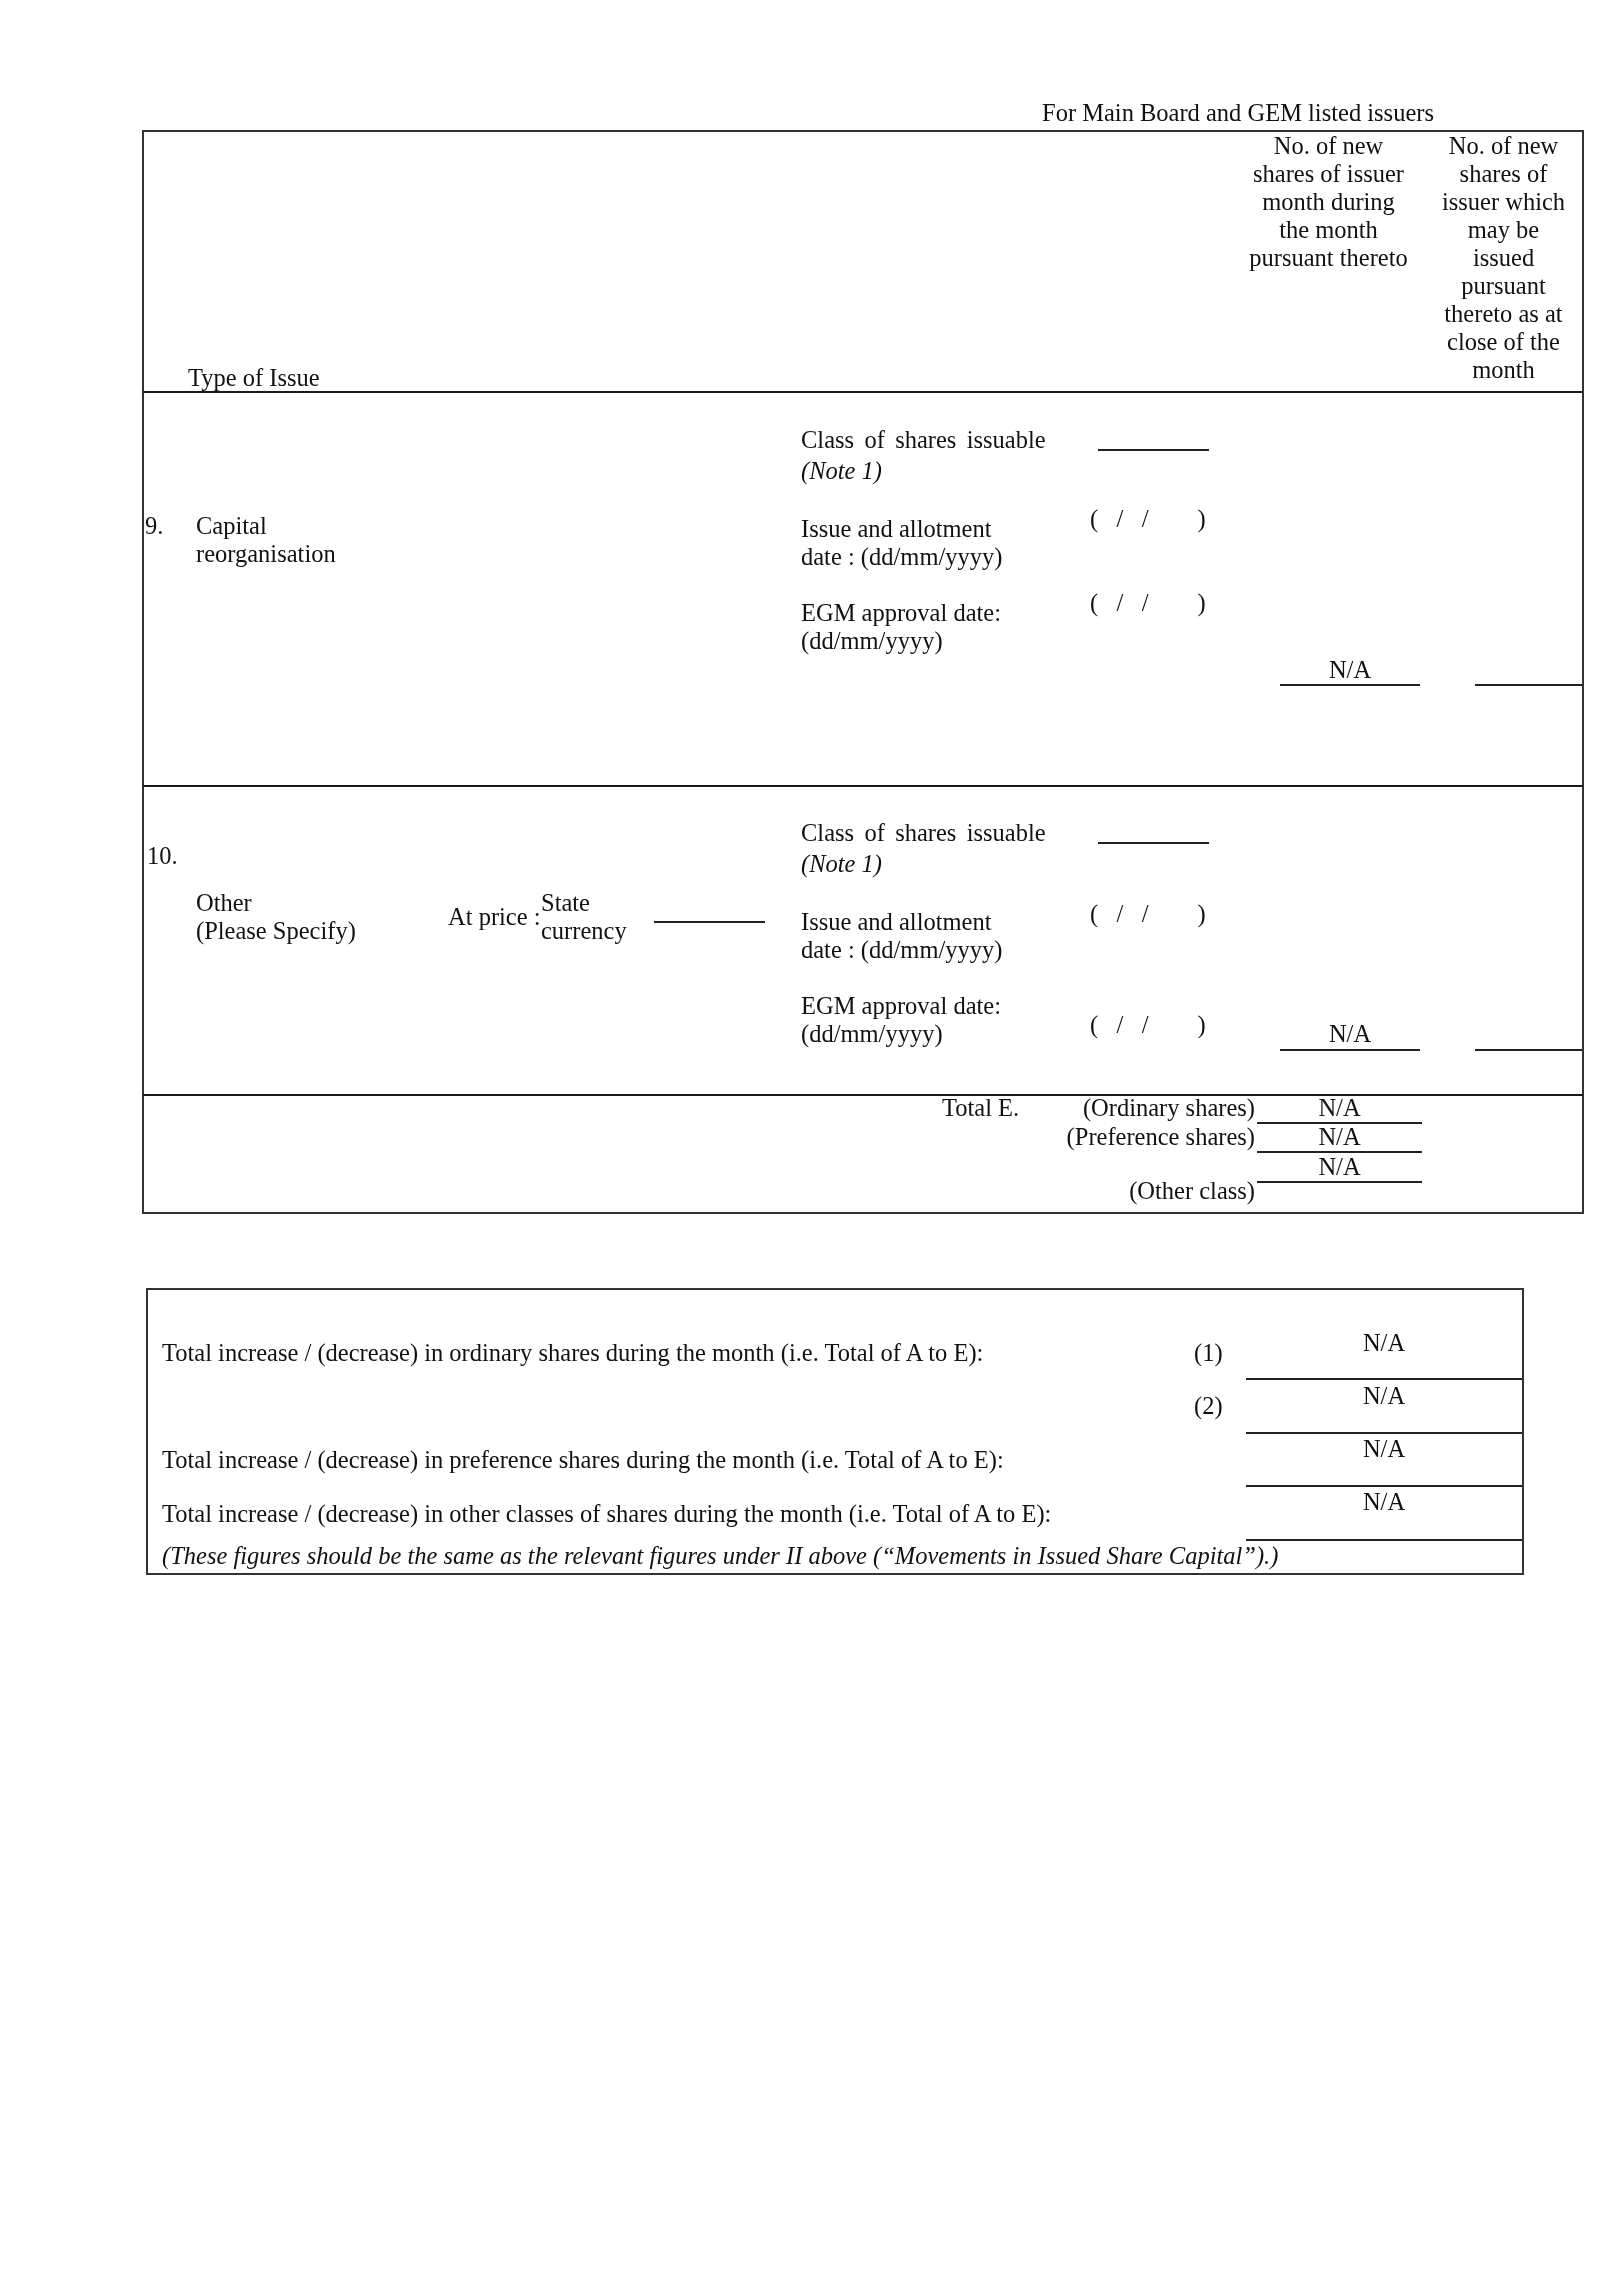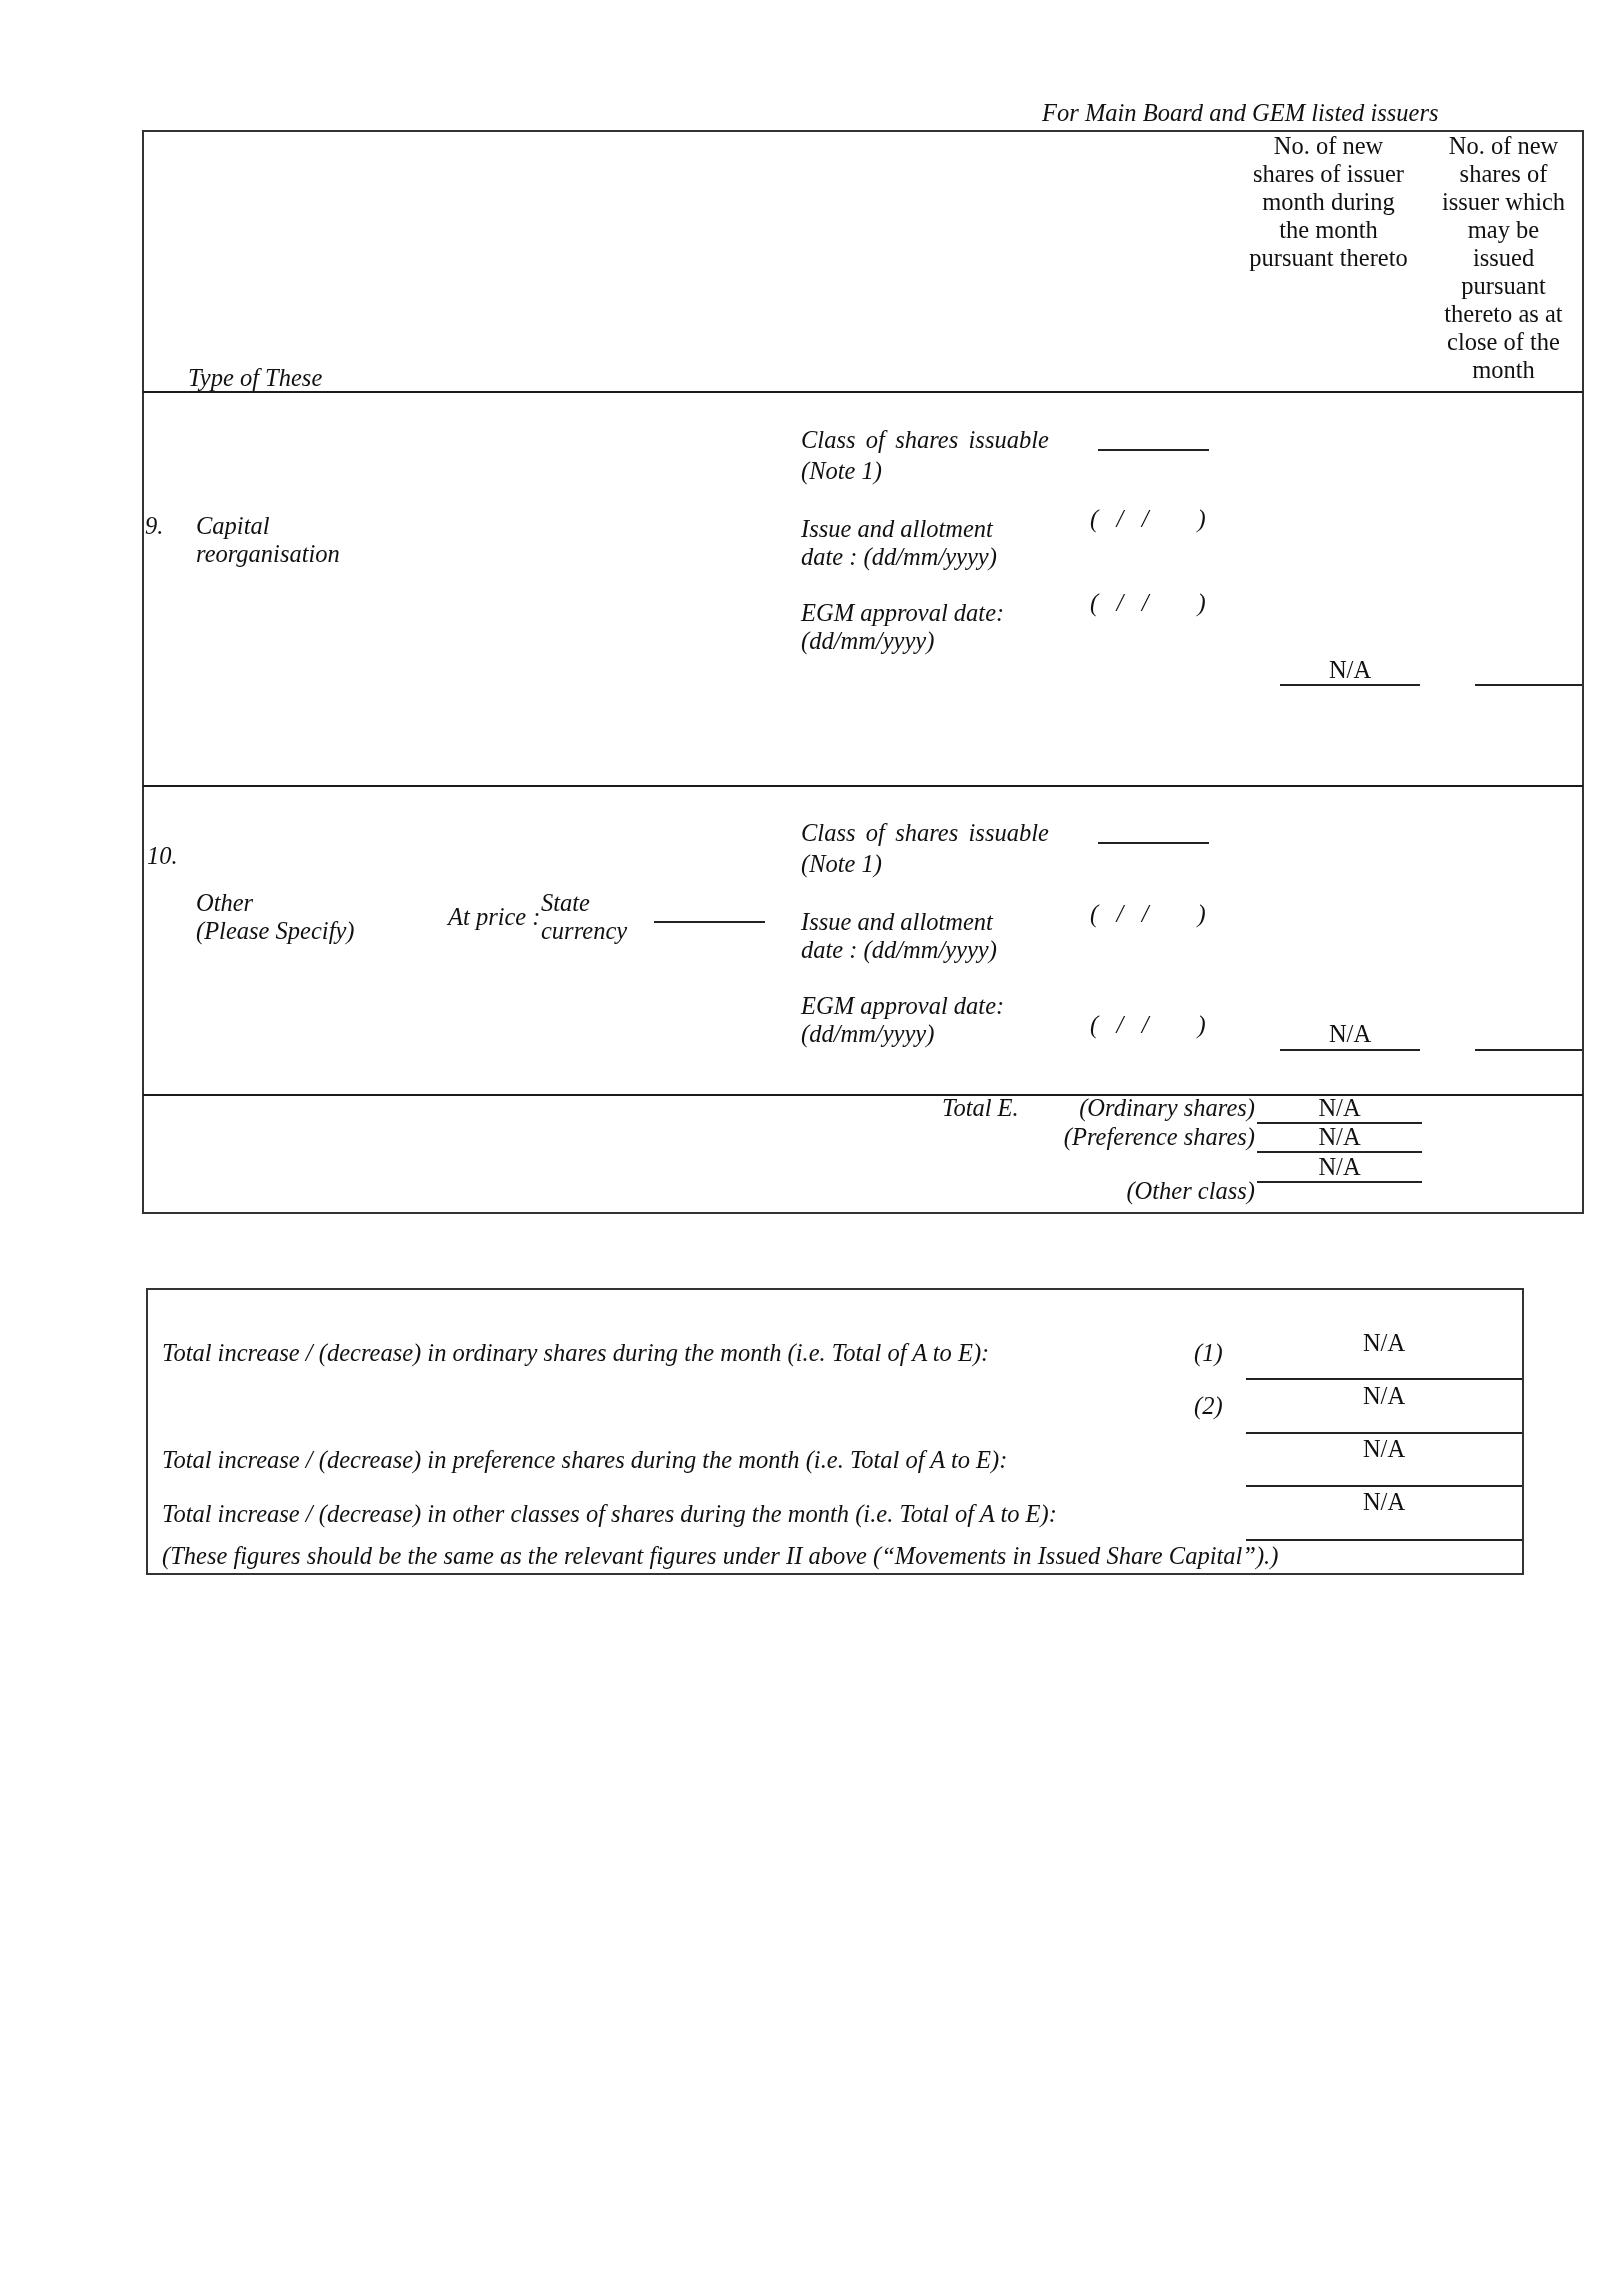--- a/index.html
+++ b/index.html
@@ -2,41 +2,41 @@
 <html style="font-size:11.2px"><head>
   <meta charset="utf-8">
   <style>
     html, body { margin: 0; padding: 0; background: #ffffff; }
     body {
       width: 1623px; height: 2295px; position: relative; overflow: hidden;
       font-family: "Liberation Serif", "DejaVu Serif", serif;
       color: #111111; font-size: 24.5px; line-height: 28px;
     }
     .abs { position: absolute; }
-    .t { position: absolute; white-space: nowrap; font-style: italic; }
+    .t { position: absolute; white-space: nowrap; }
     .it { font-style: italic; }
     .c { text-align: center; }
     .r { text-align: right; }
     .hline { position: absolute; height: 0; border-top: 2.1px solid #1a1a1a; }
     .box { position: absolute; border: 2.1px solid #333333; box-sizing: border-box; }
     .blank { position: absolute; height: 0; border-top: 2.1px solid #222222; }
     .na { position: absolute; text-align: center; }
   </style>
 </head>
 <body>
 
 <div class="t" style="left:1042px; top:99px;">For Main Board and GEM listed issuers</div>
 
 <div class="box" style="left:142px; top:130px; width:1442px; height:1084px;"></div>
 
 <div class="hline" style="left:143px; width:1440px; top:391px;"></div>
 <div class="hline" style="left:143px; width:1440px; top:785px;"></div>
 <div class="hline" style="left:143px; width:1440px; top:1094px;"></div>
 
-<div class="t" style="left:188px; top:364px;">Type of These</div>
+<div class="t" style="left:188px; top:364px;">Type of Issue</div>
 
 <div class="abs c" style="left:1234px; top:132px; width:189px;">
   <div>No. of new</div>
   <div>shares of issuer</div>
   <div>month during</div>
   <div>the month</div>
   <div>pursuant thereto</div>
 </div>
 
 <div class="abs c" style="left:1430px; top:132px; width:147px;">

